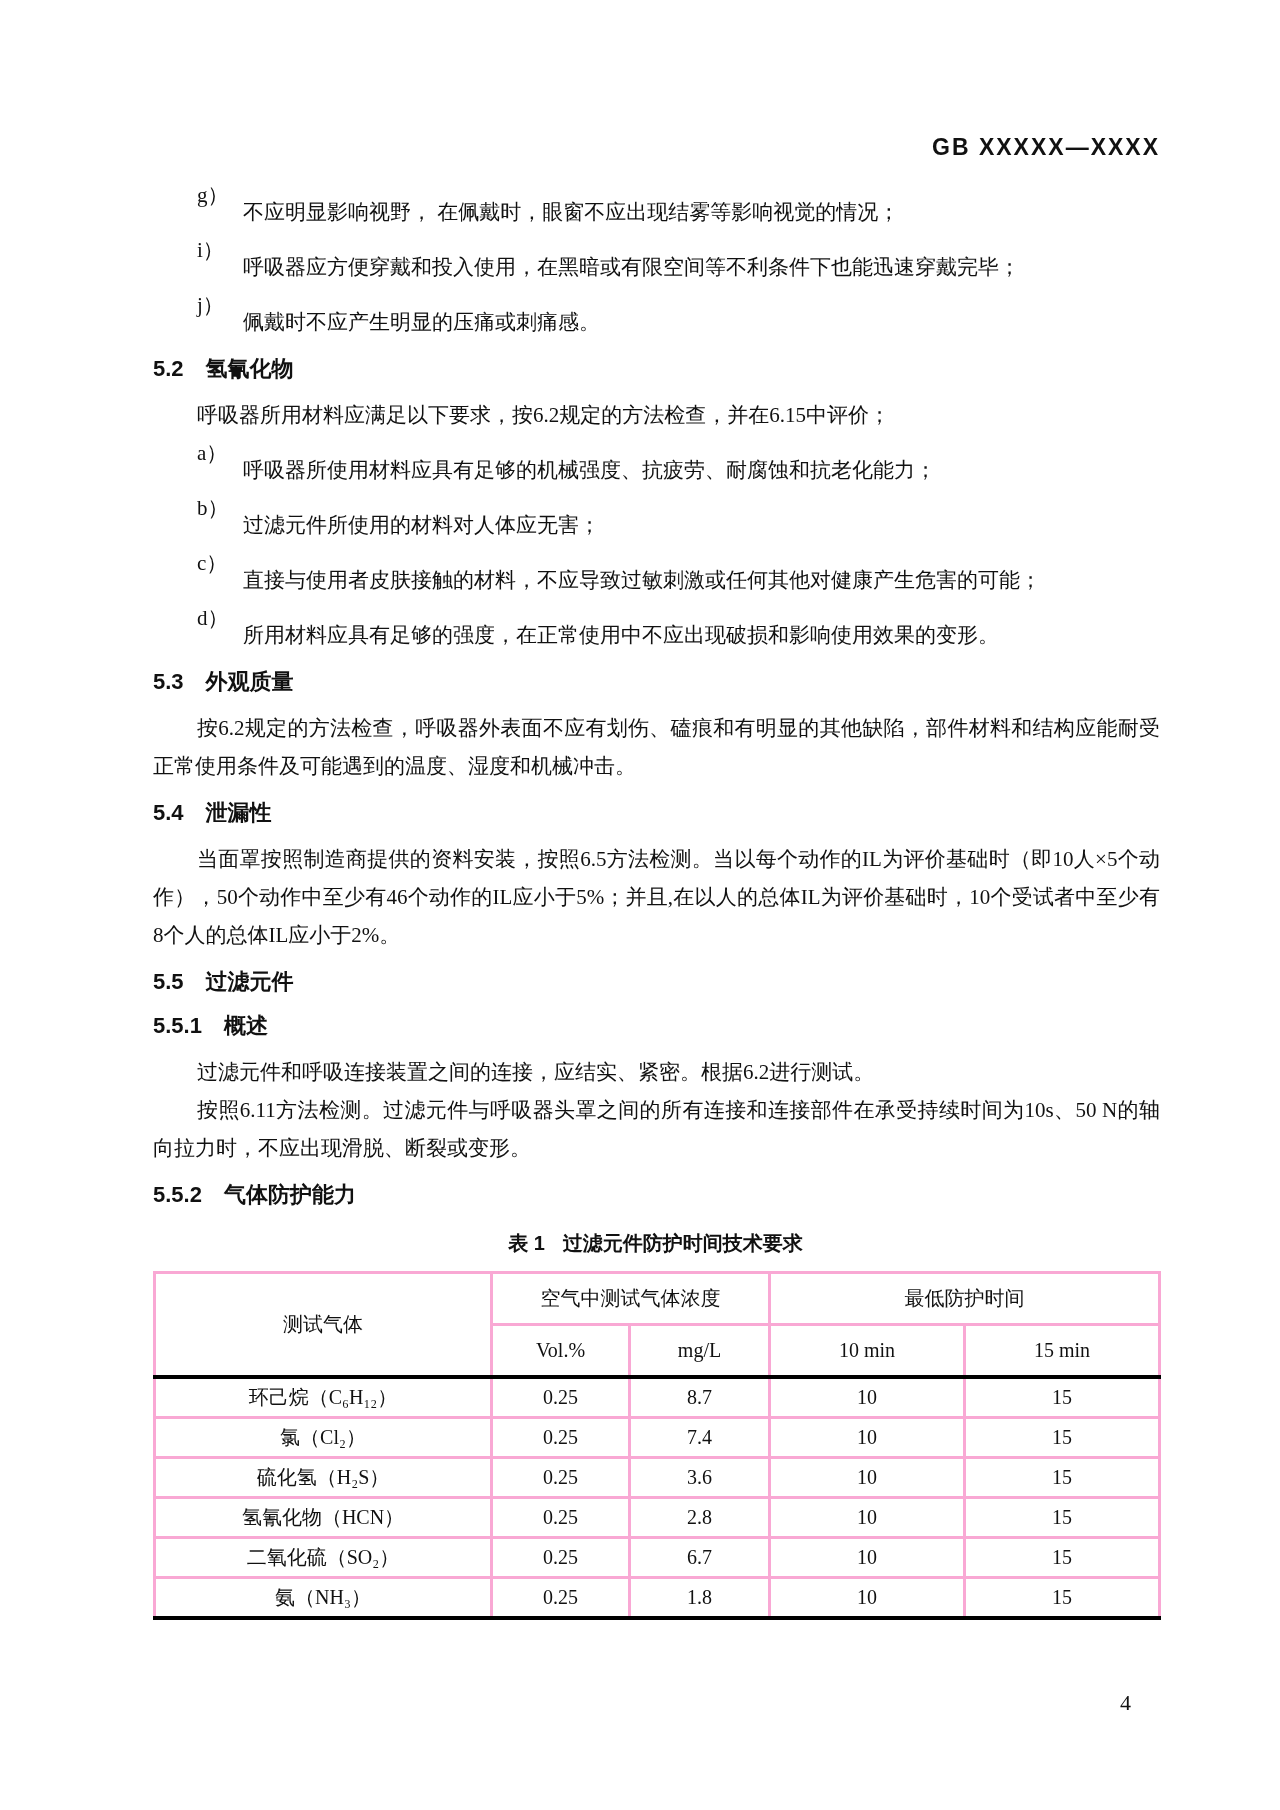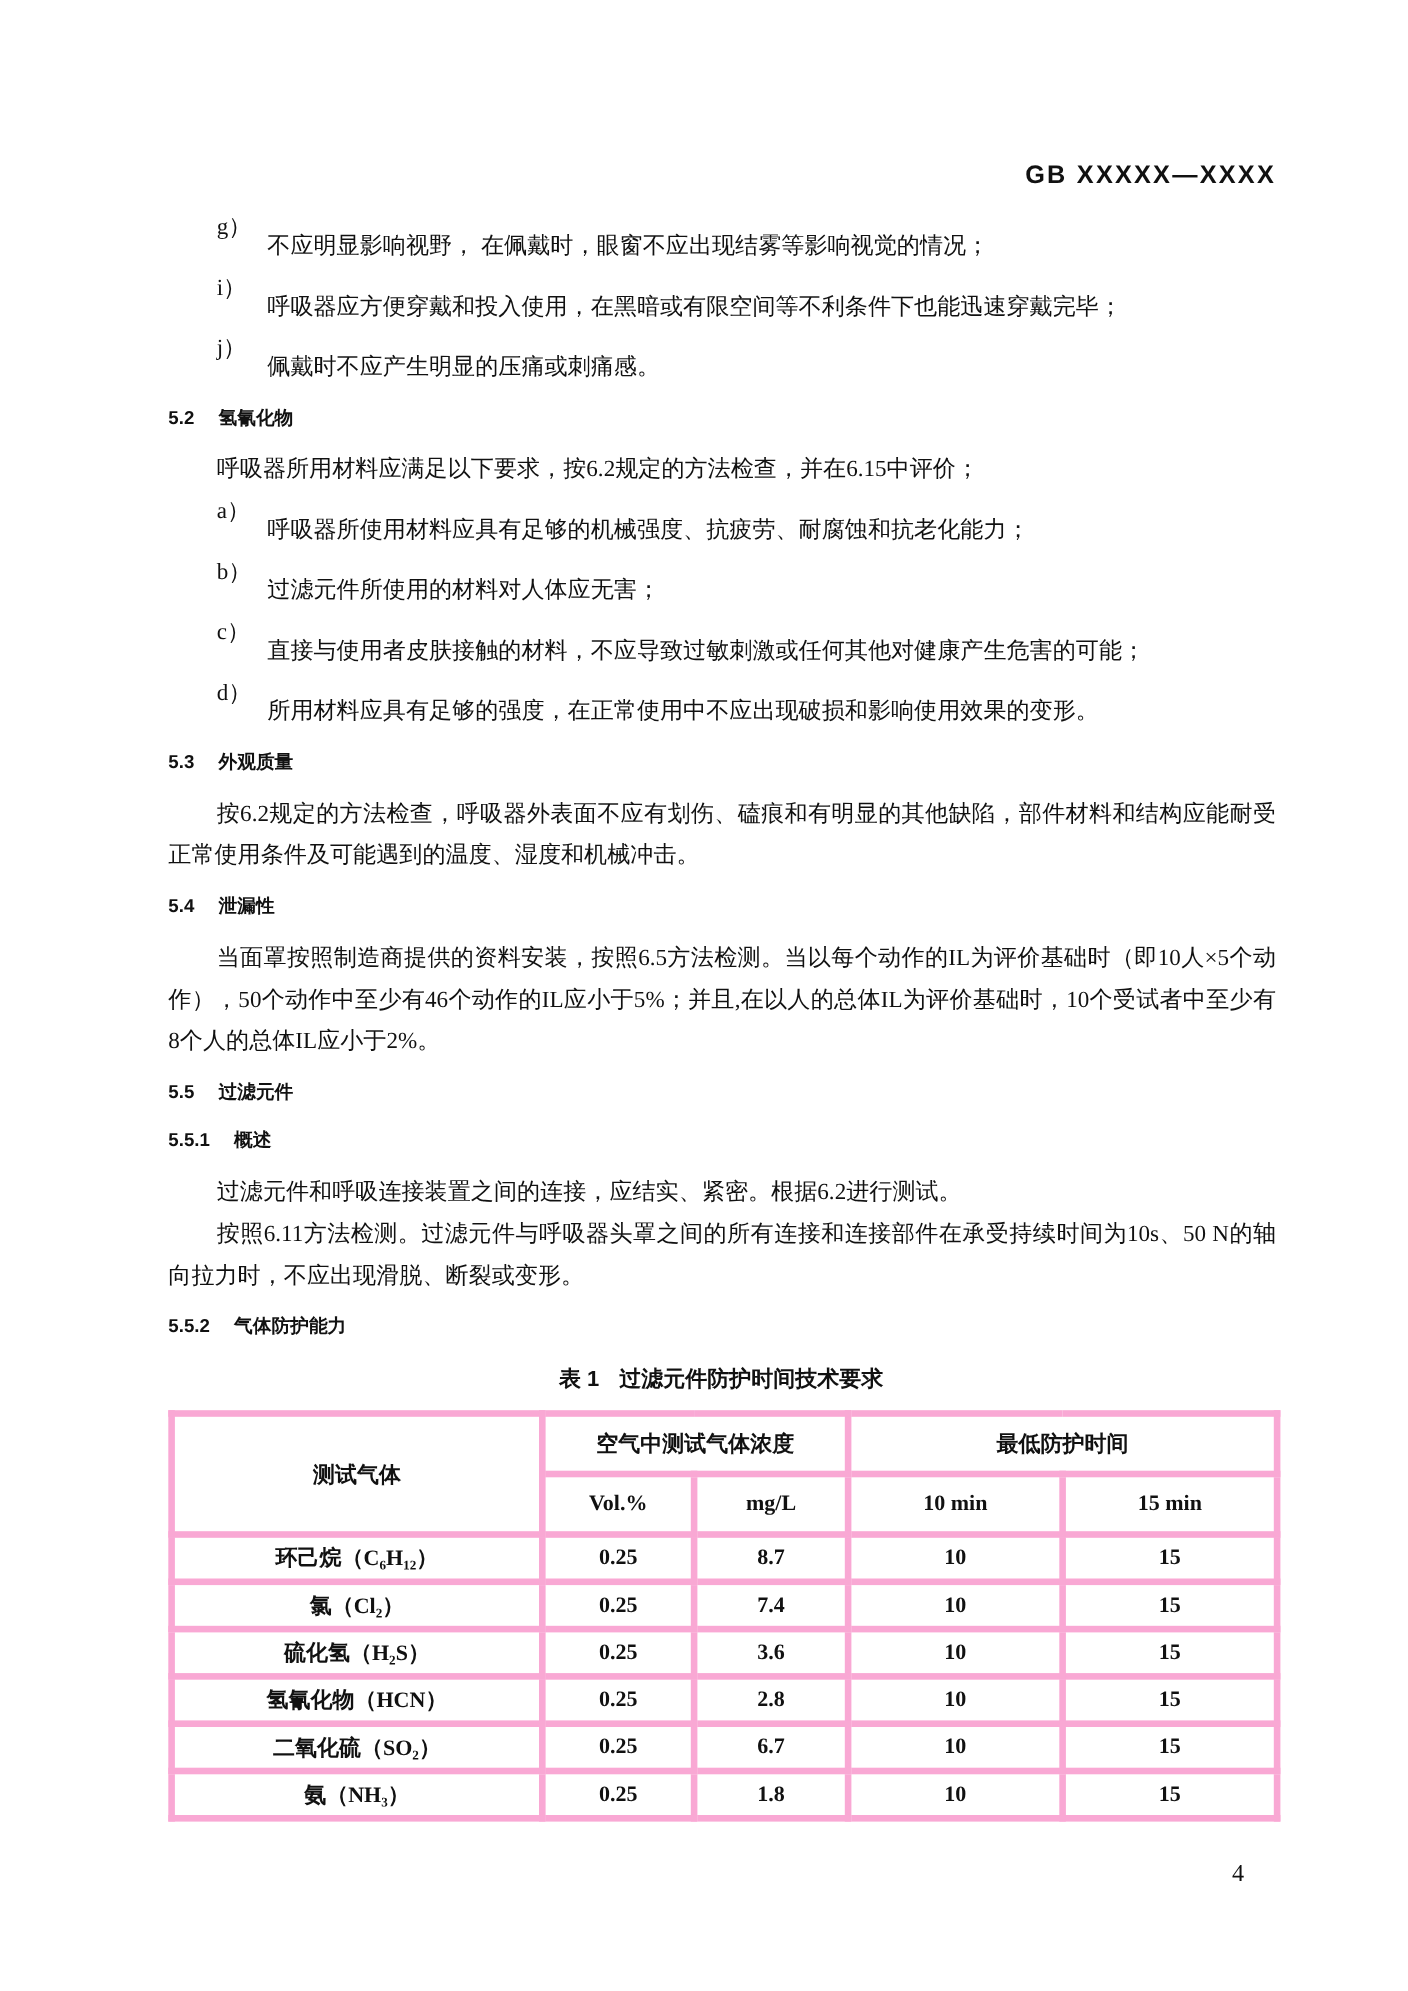--- a/index.html
+++ b/index.html
@@ -6,42 +6,42 @@
   .page {
     position:relative;
     width:1280px; height:1810px;
     background:#ffffff;
     font-family:"Liberation Serif","DejaVu Serif",serif;
     color:#111111;
     overflow:hidden;
   }
   .content {
     position:absolute;
-    left:153px; top:145px;
+    left:153px; top:134px;
     width:1007px;
   }
   .doc-code {
     font-family:"Liberation Sans","DejaVu Sans",sans-serif;
     font-weight:bold;
     font-size:23px;
     letter-spacing:2px;
     text-align:right;
     line-height:26px;
     margin:0 0 16px 0;
   }
   .body-text { font-size:21px; line-height:38px; text-align:justify; }
   .para { margin:0; text-indent:44px; }
   .list { margin:0; }
   .list-item { display:flex; }
   .li-marker { margin-left:44px; width:46px; flex:0 0 46px; }
   .li-text { flex:1 1 auto;margin-top:17px; }
   .heading {
     font-family:"Liberation Sans","DejaVu Sans",sans-serif;
     font-weight:bold;
-    font-size:17px;
+    font-size:22px;
     line-height:32px;
     margin:12px 0 11px 0;
     display:flex;
   }
   .heading .h-num { margin-right:22px; }
   .tbl-caption {
     width:1005px;
     text-align:center;
     font-family:"Liberation Sans","DejaVu Sans",sans-serif;
     font-weight:bold;
@@ -56,24 +56,24 @@
     table-layout:fixed;
     border:2px solid #000;
     border-bottom:4px solid #000;
   }
   table.t1 col.c1 { width:337px; }
   table.t1 col.c2 { width:138px; }
   table.t1 col.c3 { width:140px; }
   table.t1 col.c4 { width:195px; }
   table.t1 col.c5 { width:195px; }
   table.t1 th, table.t1 td {
-    border:6px solid #f9a8d4;
+    border:3px solid #f9a8d4;
     text-align:center;
     vertical-align:middle;
-    font-weight:bold;
+    font-weight:normal;
     font-size:20px;
     padding:0;
   }
   table.t1 thead th { height:49px; }
   table.t1 thead { border-bottom:4px solid #000; }
   table.t1 tbody td { height:37px; }
   .page-number {
     position:absolute;
     left:1120px; top:1690px;
     font-size:22px;

